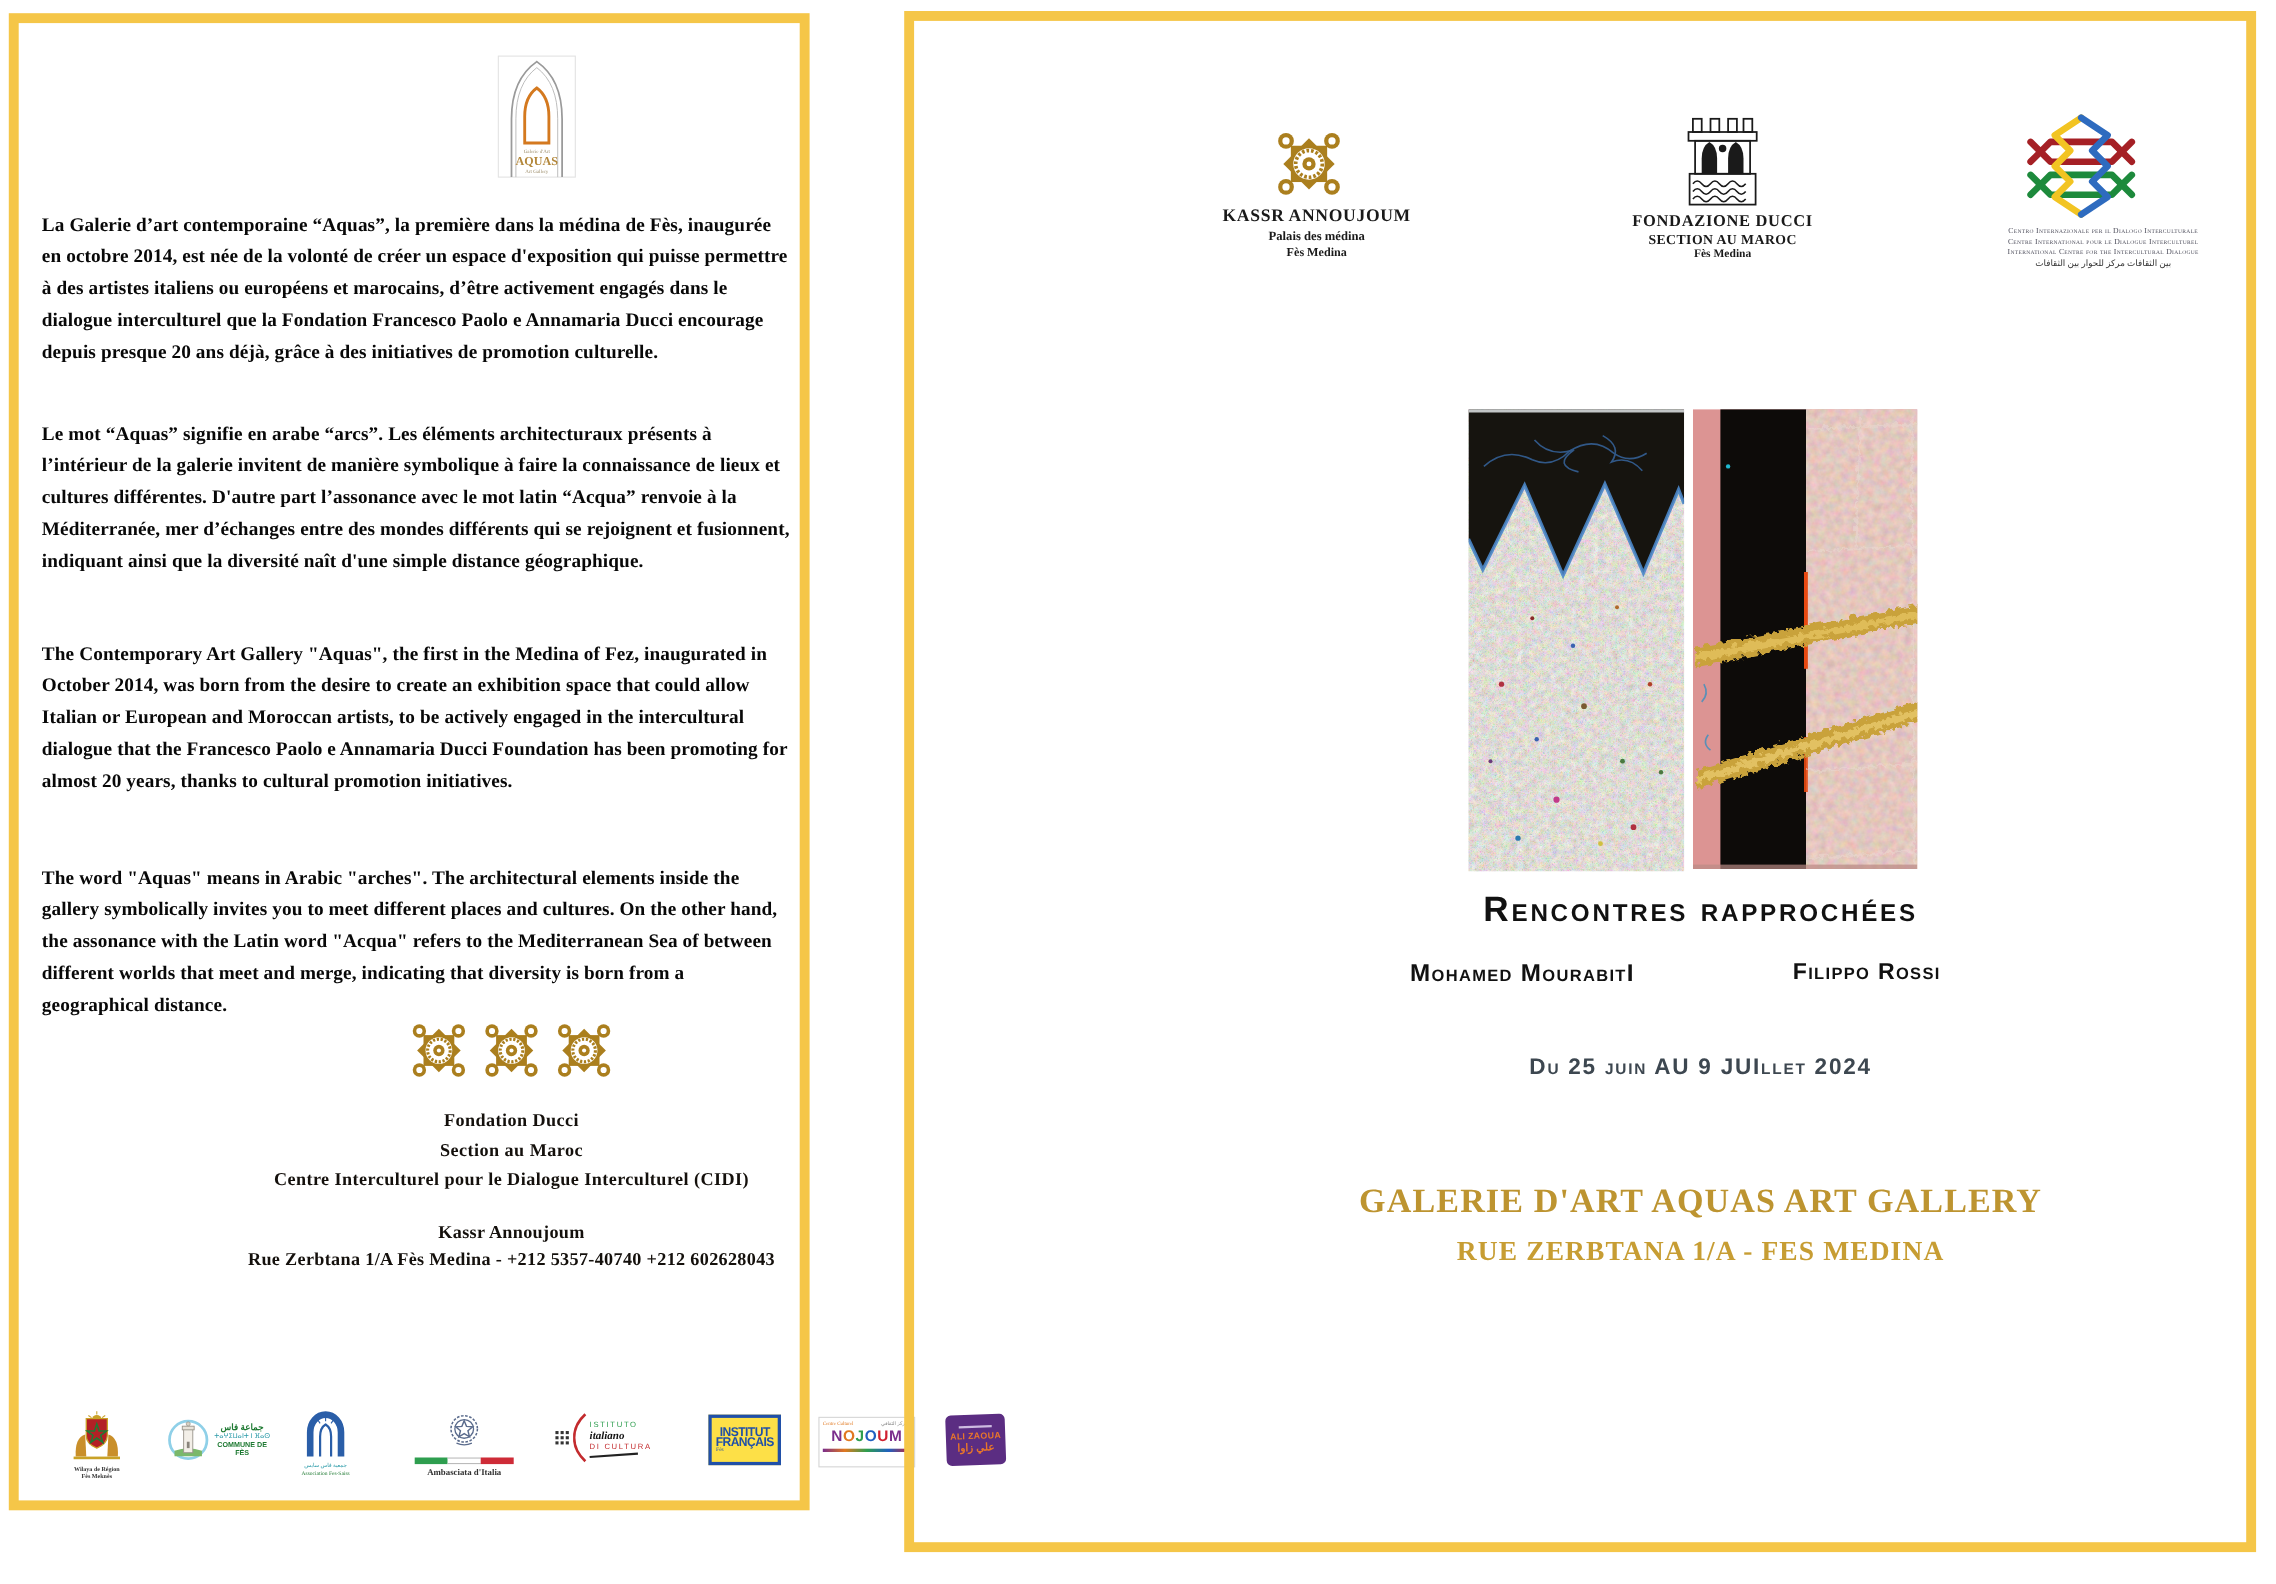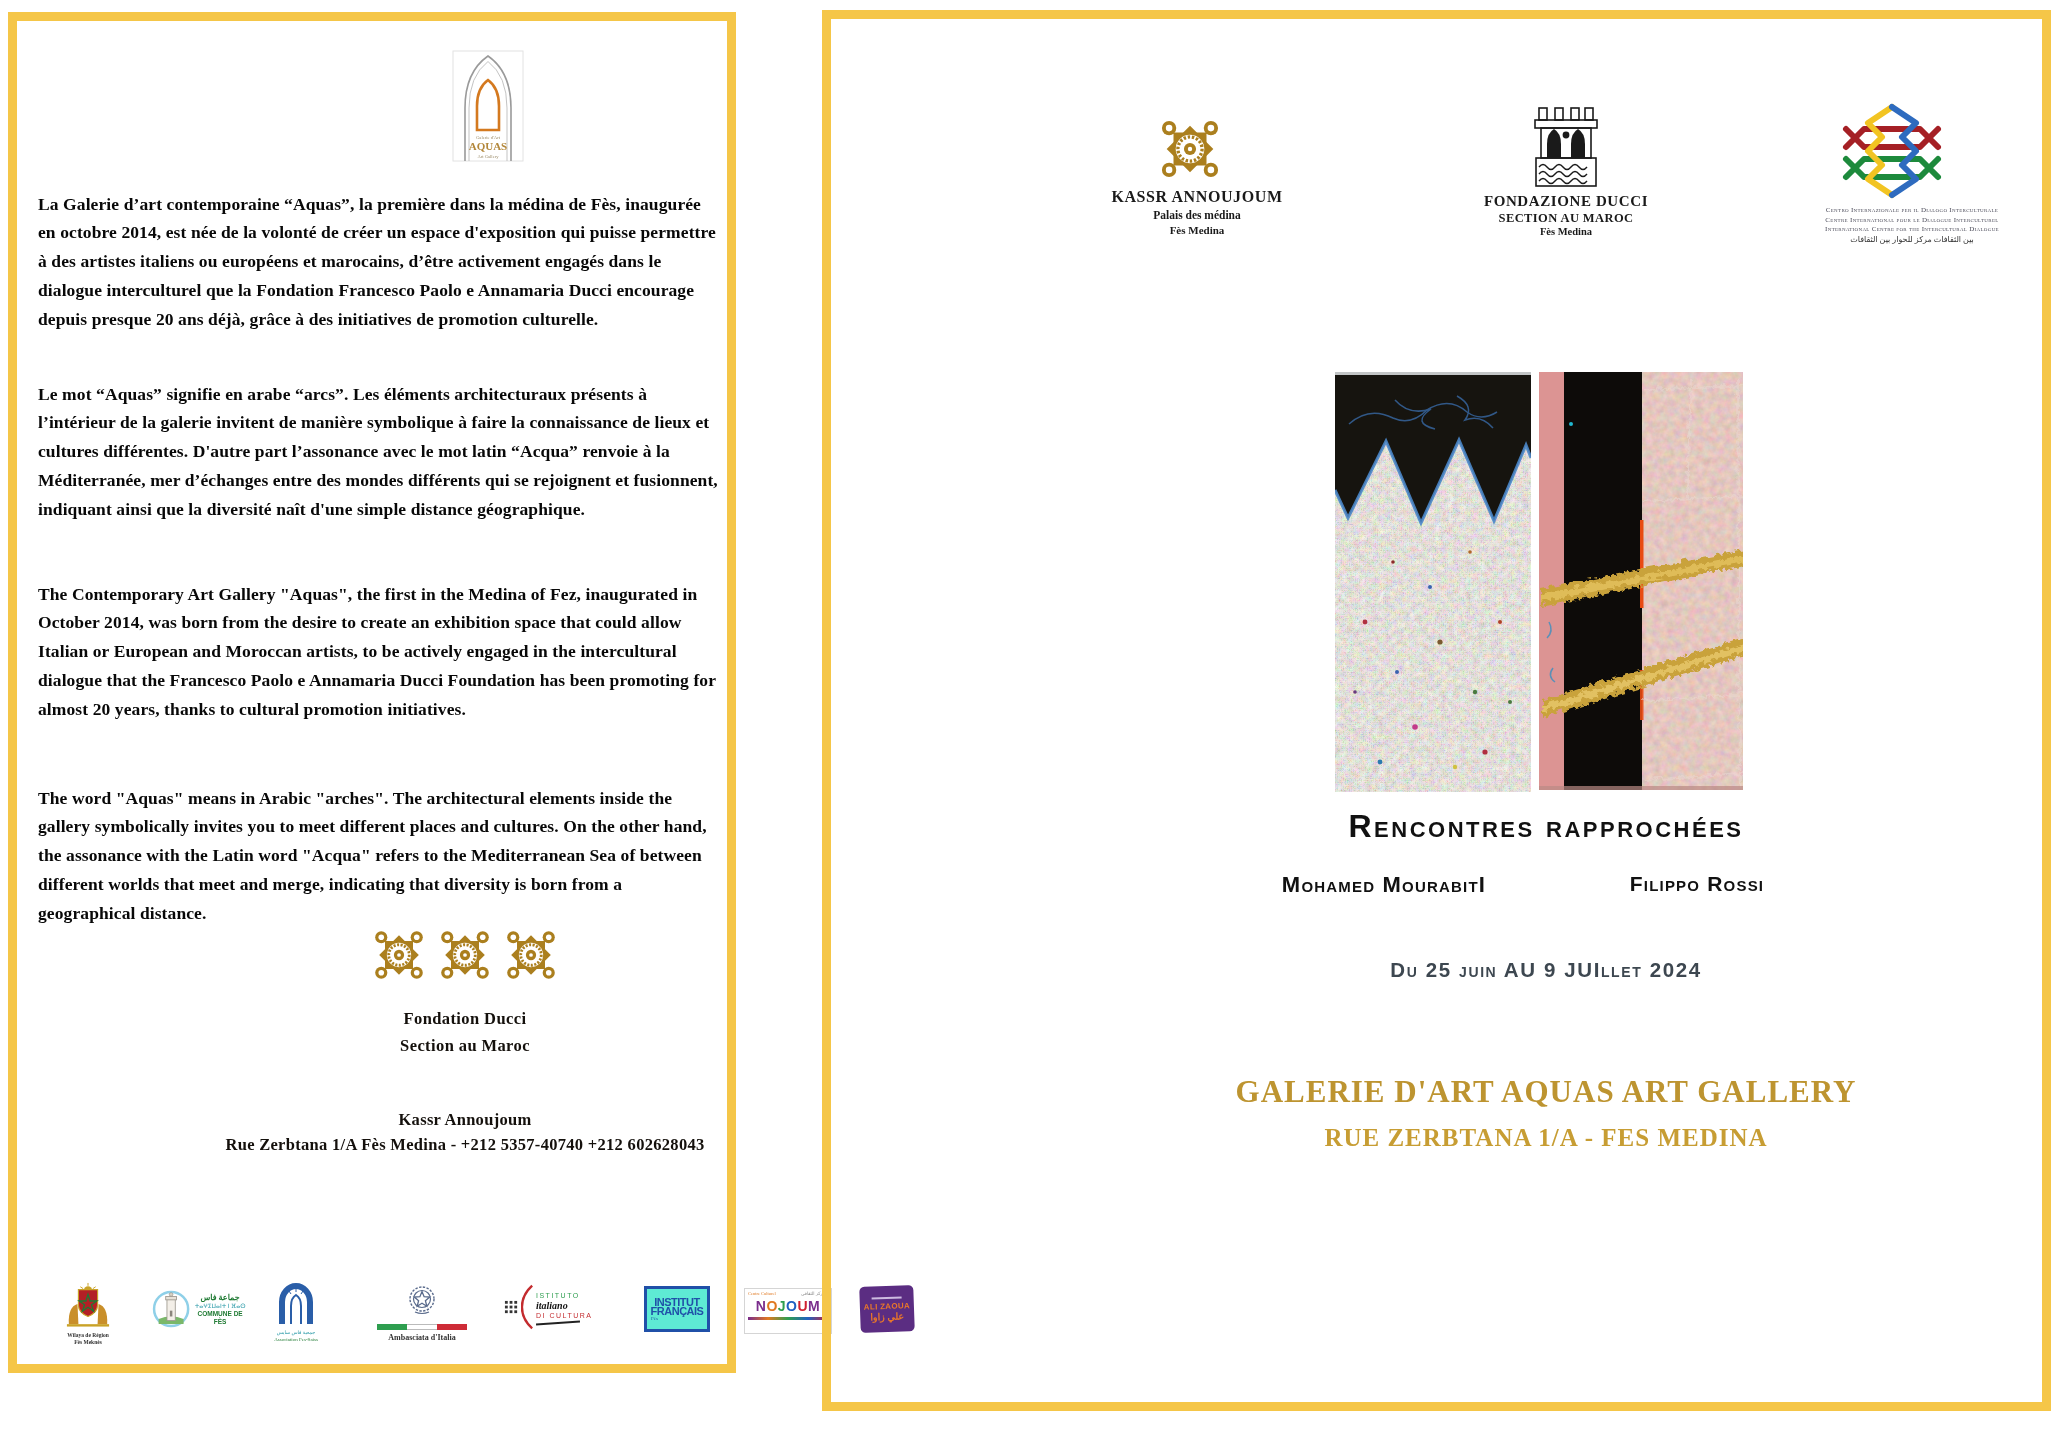--- a/index.html
+++ b/index.html
@@ -33,21 +33,21 @@
   .venue2{position:absolute;left:1190px;width:712px;top:1124px;text-align:center;
     font-weight:bold;font-size:25px;letter-spacing:1px;color:#c79d33;}
   
   .logocap{position:absolute;text-align:center;transform:translateX(-50%);white-space:nowrap;color:#1a1a1a;}
   .cidi-lines{position:absolute;left:1912px;transform:translateX(-50%);text-align:center;
     font-variant:small-caps;color:#4c4c5a;font-size:7px;line-height:9.5px;letter-spacing:0.3px;white-space:nowrap;}
   
   .plogo{position:absolute;text-align:center;}
   .tinytxt{font-family:"Liberation Serif",serif;color:#333;}
   .nojoum-letter{font-family:"Liberation Sans",sans-serif;font-weight:bold;font-size:14px;letter-spacing:0.5px;}
-  .ifbox{box-sizing:border-box;border:3px solid #2050a8;width:66px;height:46px;background:#5eead4;
+  .ifbox{box-sizing:border-box;border:3px solid #2050a8;width:66px;height:46px;background:#fde047;
     display:flex;flex-direction:column;justify-content:center;align-items:center;}
   .iftxt{font-family:"Liberation Sans",sans-serif;font-weight:bold;color:#2050a8;font-size:11px;
     line-height:9px;letter-spacing:-0.5px;transform:scaleY(1.05);}
   .azbox{box-sizing:border-box;width:54px;height:46px;background:#5b2d82;border-radius:5px;
     transform:rotate(-2deg);display:flex;flex-direction:column;align-items:center;justify-content:center;}
   .aztxt{font-family:"Liberation Sans",sans-serif;font-weight:bold;color:#e8762a;}
 </style>
 </head>
 <body>
 
@@ -100,20 +100,21 @@
         <use href="#rosette"></use>
       </svg>
     <svg viewBox="0 0 60 60" width="56" height="58" style="margin:0 3px;">
         <use href="#rosette"></use>
       </svg>
   </div>
 
   <div class="centercol" style="top:1006px;">
     <div class="orgline">Fondation Ducci</div>
     <div class="orgline">Section au Maroc</div>
+    <div class="orgline">Centre Interculturel pour le Dialogue Interculturel (CIDI)</div>
   </div>
 
   <div class="centercol" style="top:1108px;">
     <div class="addrline">Kassr Annoujoum</div>
     <div class="addrline">Rue Zerbtana 1/A Fès Medina - +212 5357-40740 +212 602628043</div>
   </div>
 
   <div class="plogo" style="left:60px;top:1282px;width:56px;">
     <svg viewBox="0 0 52 48" width="52" height="46">
       <circle cx="26" cy="9" r="4.5" fill="#c9a227"></circle>

